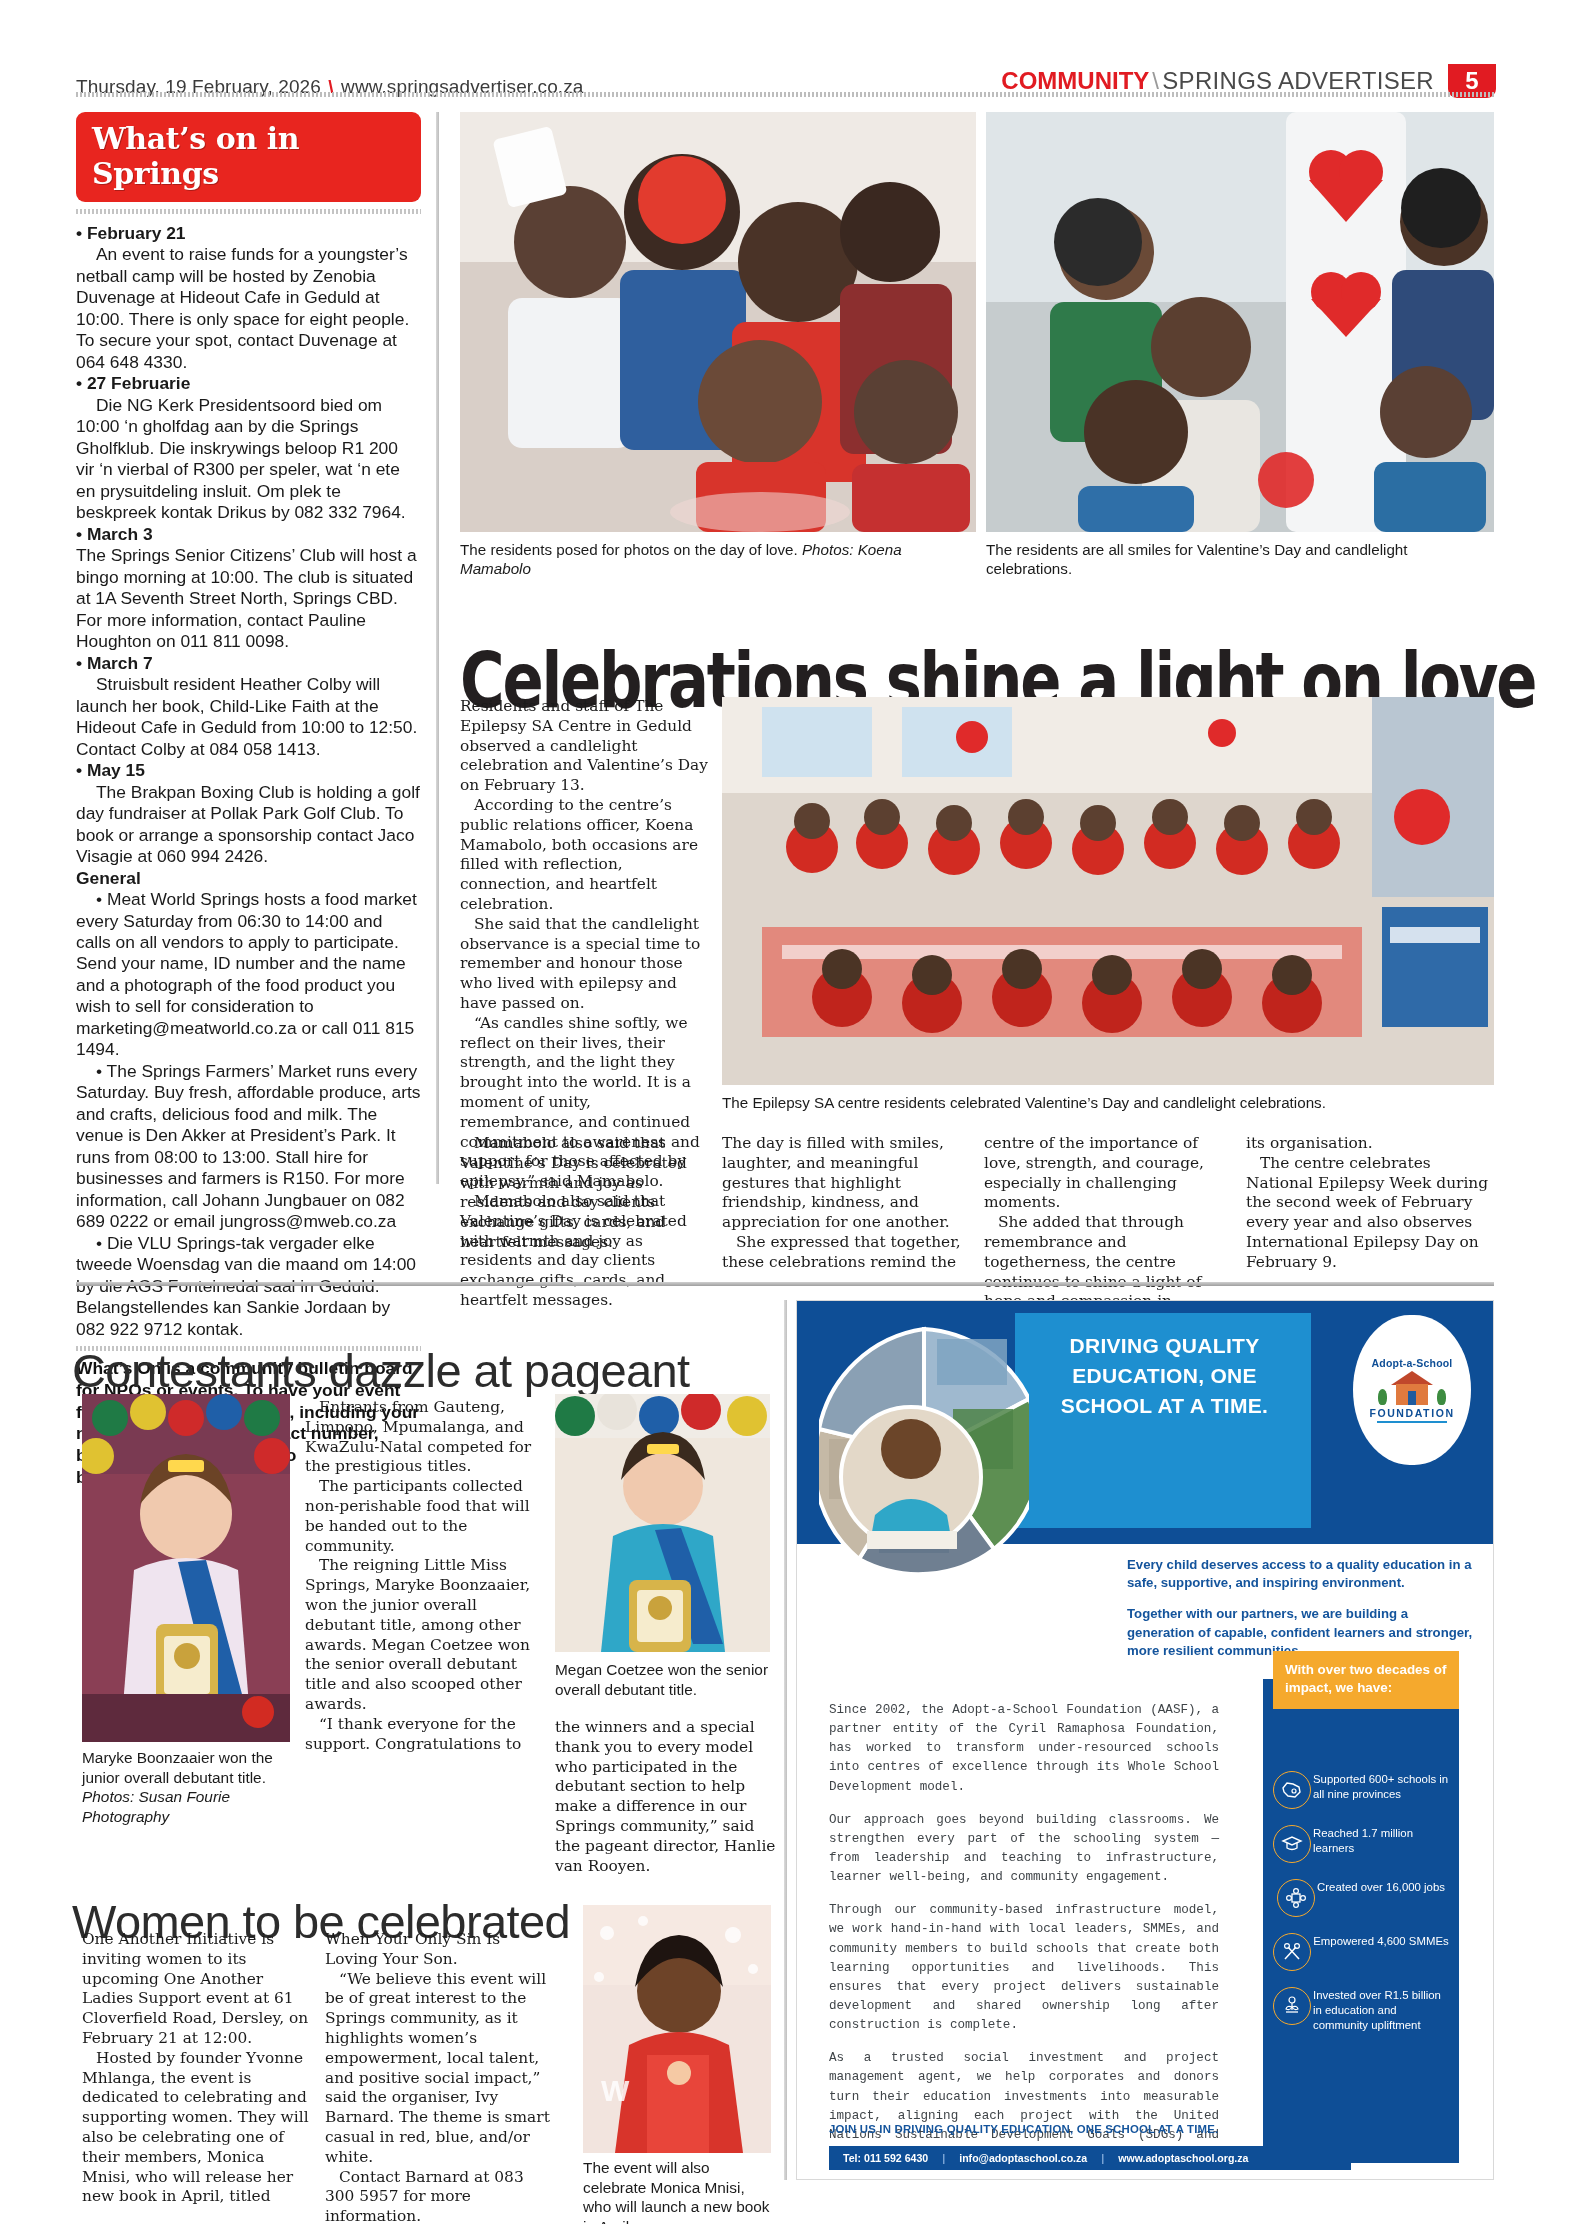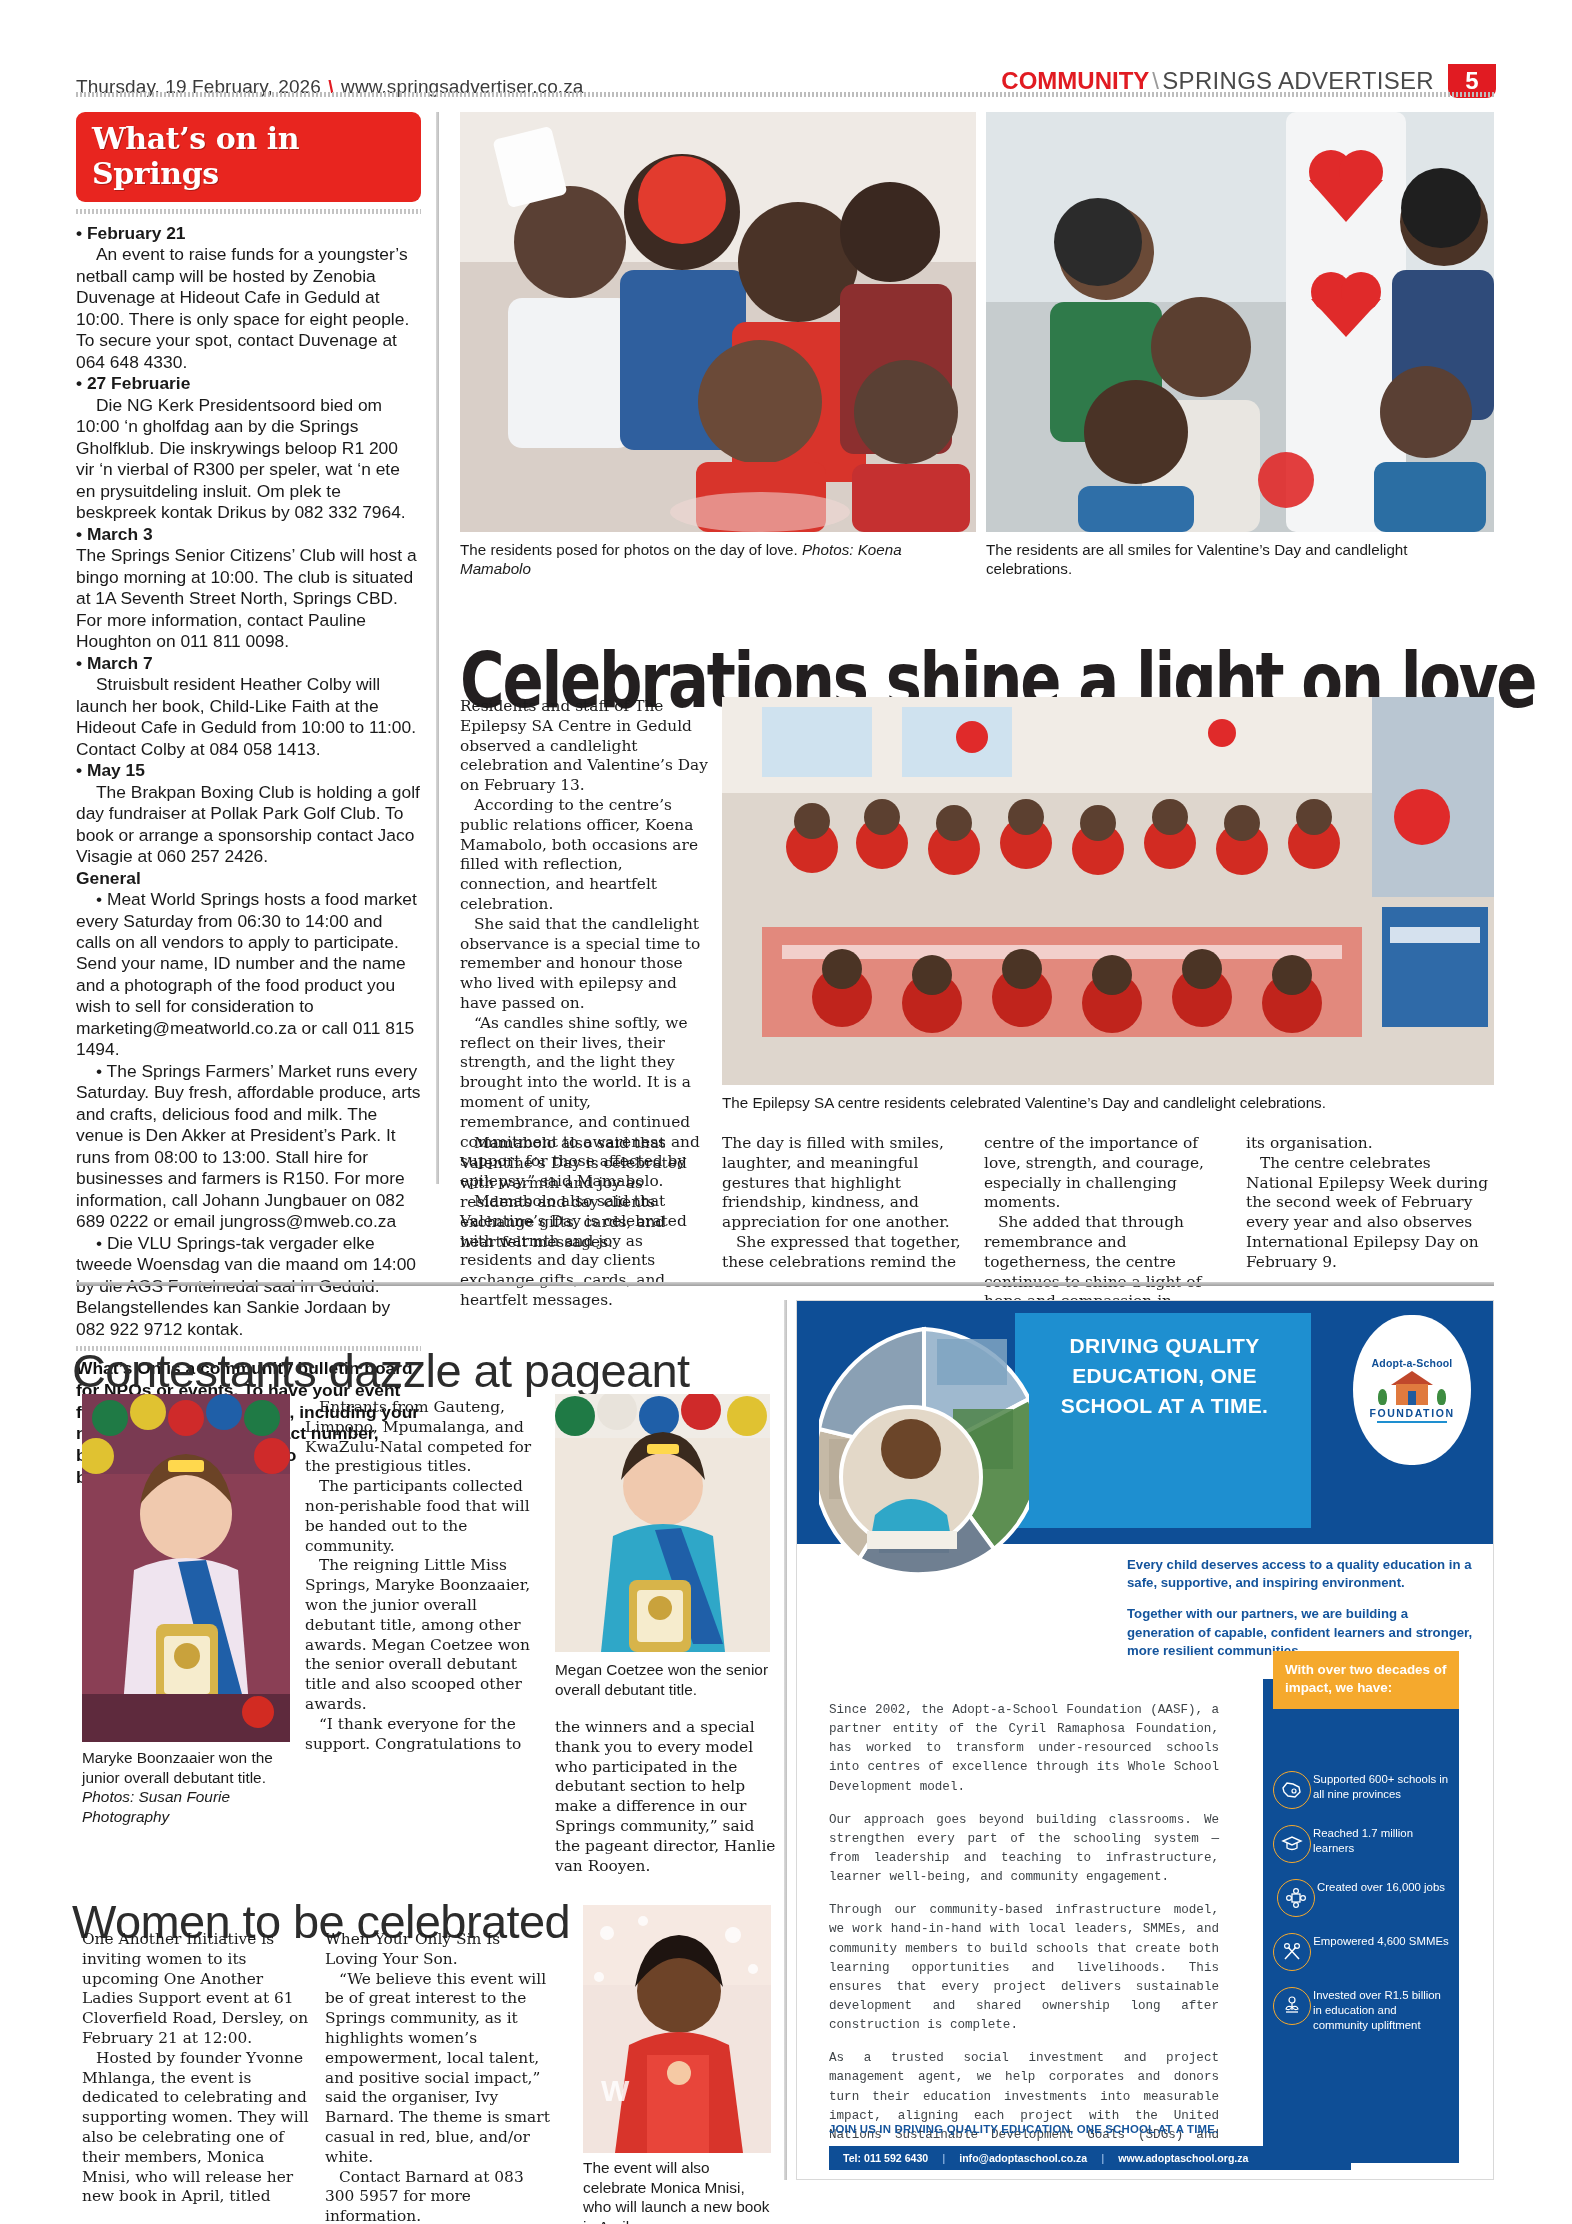--- a/index.html
+++ b/index.html
@@ -229,23 +229,23 @@
     <div class="whatson-banner">What’s on in Springs</div>
     <div class="whatson-rule"></div>
     <div class="whatson-body">
       <p class="hd">• February 21</p>
       <p class="ind">An event to raise funds for a youngster’s netball camp will be hosted by Zenobia Duvenage at Hideout Cafe in Geduld at 10:00. There is only space for eight people. To secure your spot, contact Duvenage at 064 648 4330.</p>
       <p class="hd">• 27 Februarie</p>
       <p class="ind">Die NG Kerk Presidentsoord bied om 10:00 ‘n gholfdag aan by die Springs Gholfklub. Die inskrywings beloop R1 200 vir ‘n vierbal of R300 per speler, wat ‘n ete en prysuitdeling insluit. Om plek te beskpreek kontak Drikus by 082 332 7964.</p>
       <p class="hd">• March 3</p>
       <p>The Springs Senior Citizens’ Club will host a bingo morning at 10:00. The club is situated at 1A Seventh Street North, Springs CBD. For more information, contact Pauline Houghton on 011 811 0098.</p>
       <p class="hd">• March 7</p>
-      <p class="ind">Struisbult resident Heather Colby will launch her book, Child-Like Faith at the Hideout Cafe in Geduld from 10:00 to 11:00. Contact Colby at 084 058 1413.</p>
+      <p class="ind">Struisbult resident Heather Colby will launch her book, Child-Like Faith at the Hideout Cafe in Geduld from 10:00 to 12:50. Contact Colby at 084 058 1413.</p>
       <p class="hd">• May 15</p>
-      <p class="ind">The Brakpan Boxing Club is holding a golf day fundraiser at Pollak Park Golf Club. To book or arrange a sponsorship contact Jaco Visagie at 060 257 2426.</p>
+      <p class="ind">The Brakpan Boxing Club is holding a golf day fundraiser at Pollak Park Golf Club. To book or arrange a sponsorship contact Jaco Visagie at 060 994 2426.</p>
       <p class="hd">General</p>
       <p class="ind">• Meat World Springs hosts a food market every Saturday from 06:30 to 14:00 and calls on all vendors to apply to participate. Send your name, ID number and the name and a photograph of the food product you wish to sell for consideration to marketing@meatworld.co.za or call 011 815 1494.</p>
       <p class="ind">• The Springs Farmers’ Market runs every Saturday. Buy fresh, affordable produce, arts and crafts, delicious food and milk. The venue is Den Akker at President’s Park. It runs from 08:00 to 13:00. Stall hire for businesses and farmers is R150. For more information, call Johann Jungbauer on 082 689 0222 or email jungross@mweb.co.za</p>
       <p class="ind">• Die VLU Springs-tak vergader elke tweede Woensdag van die maand om 14:00 by die AGS Fonteinedal saal in Geduld. Belangstellendes kan Sankie Jordaan by 082 922 9712 kontak.</p>
     </div>
     <div class="whatson-footrule"></div>
     <div class="whatson-note">What’s On is a community bulletin board for NPOs or events. To have your event featured, email the details, including your name, surname and contact number, before 11:00 on a Friday to buhle@caxton.co.za</div>
   </div>
   <div class="vrule-left"></div>
 

